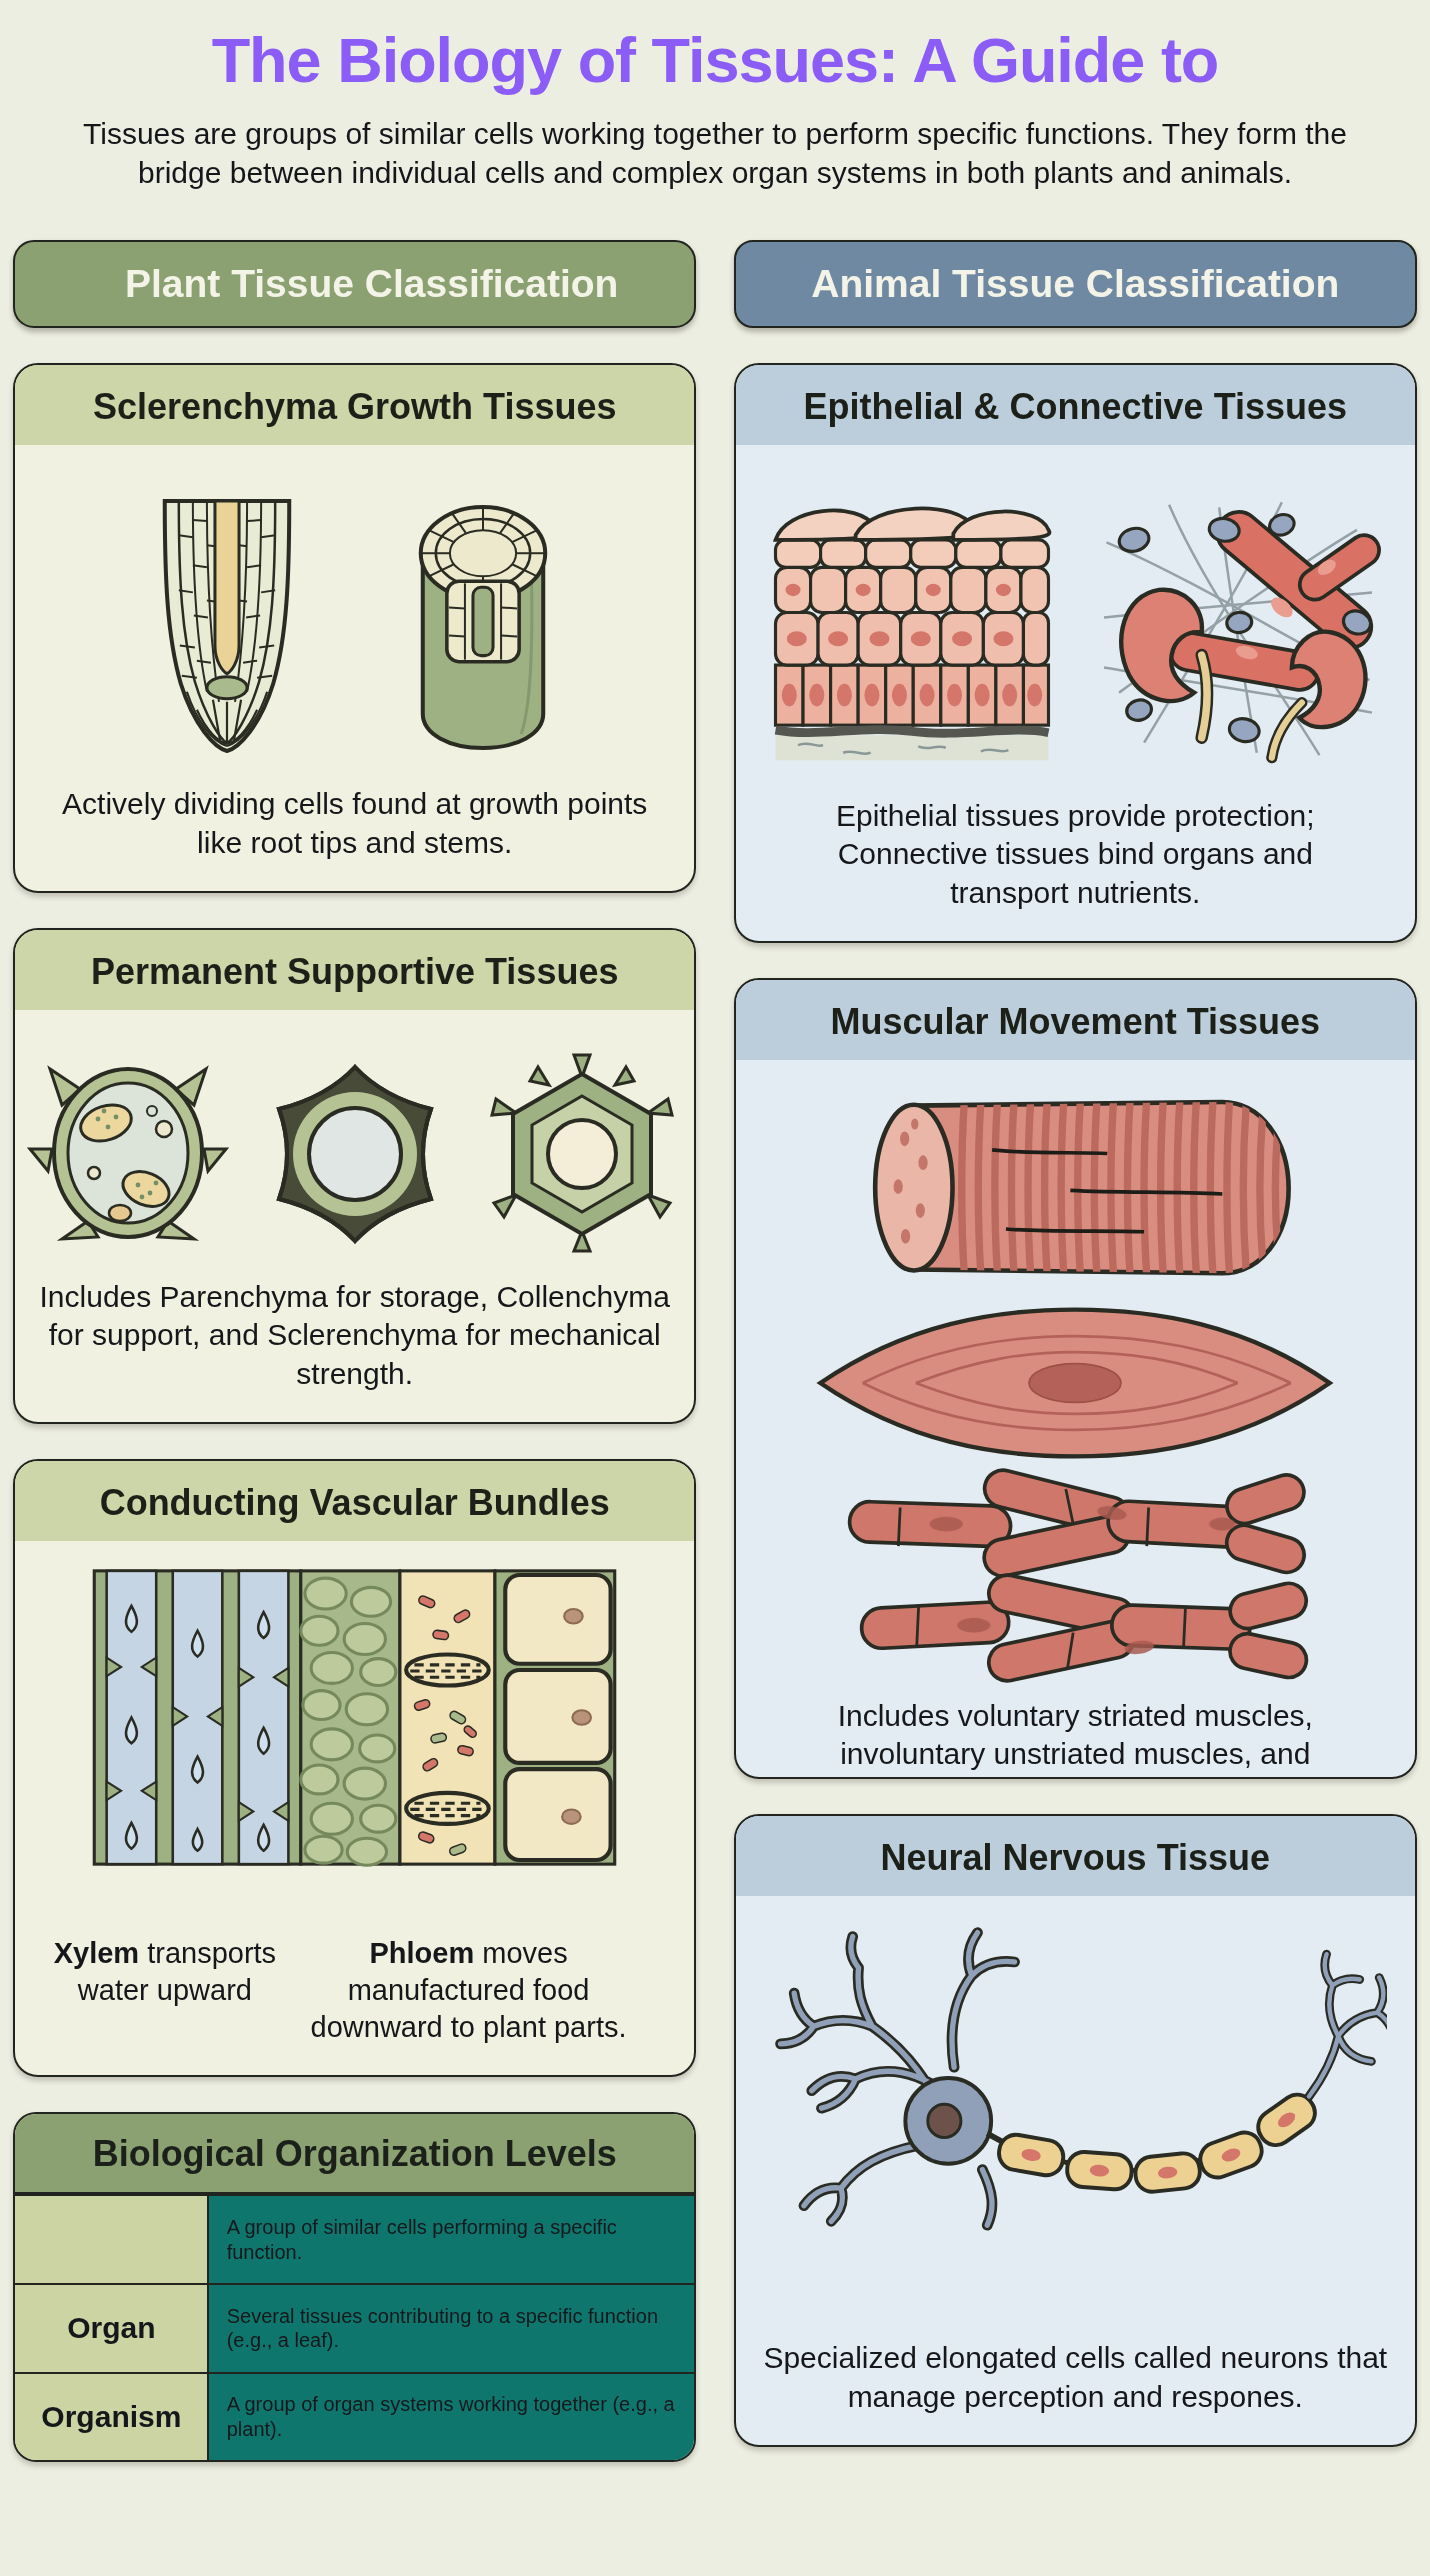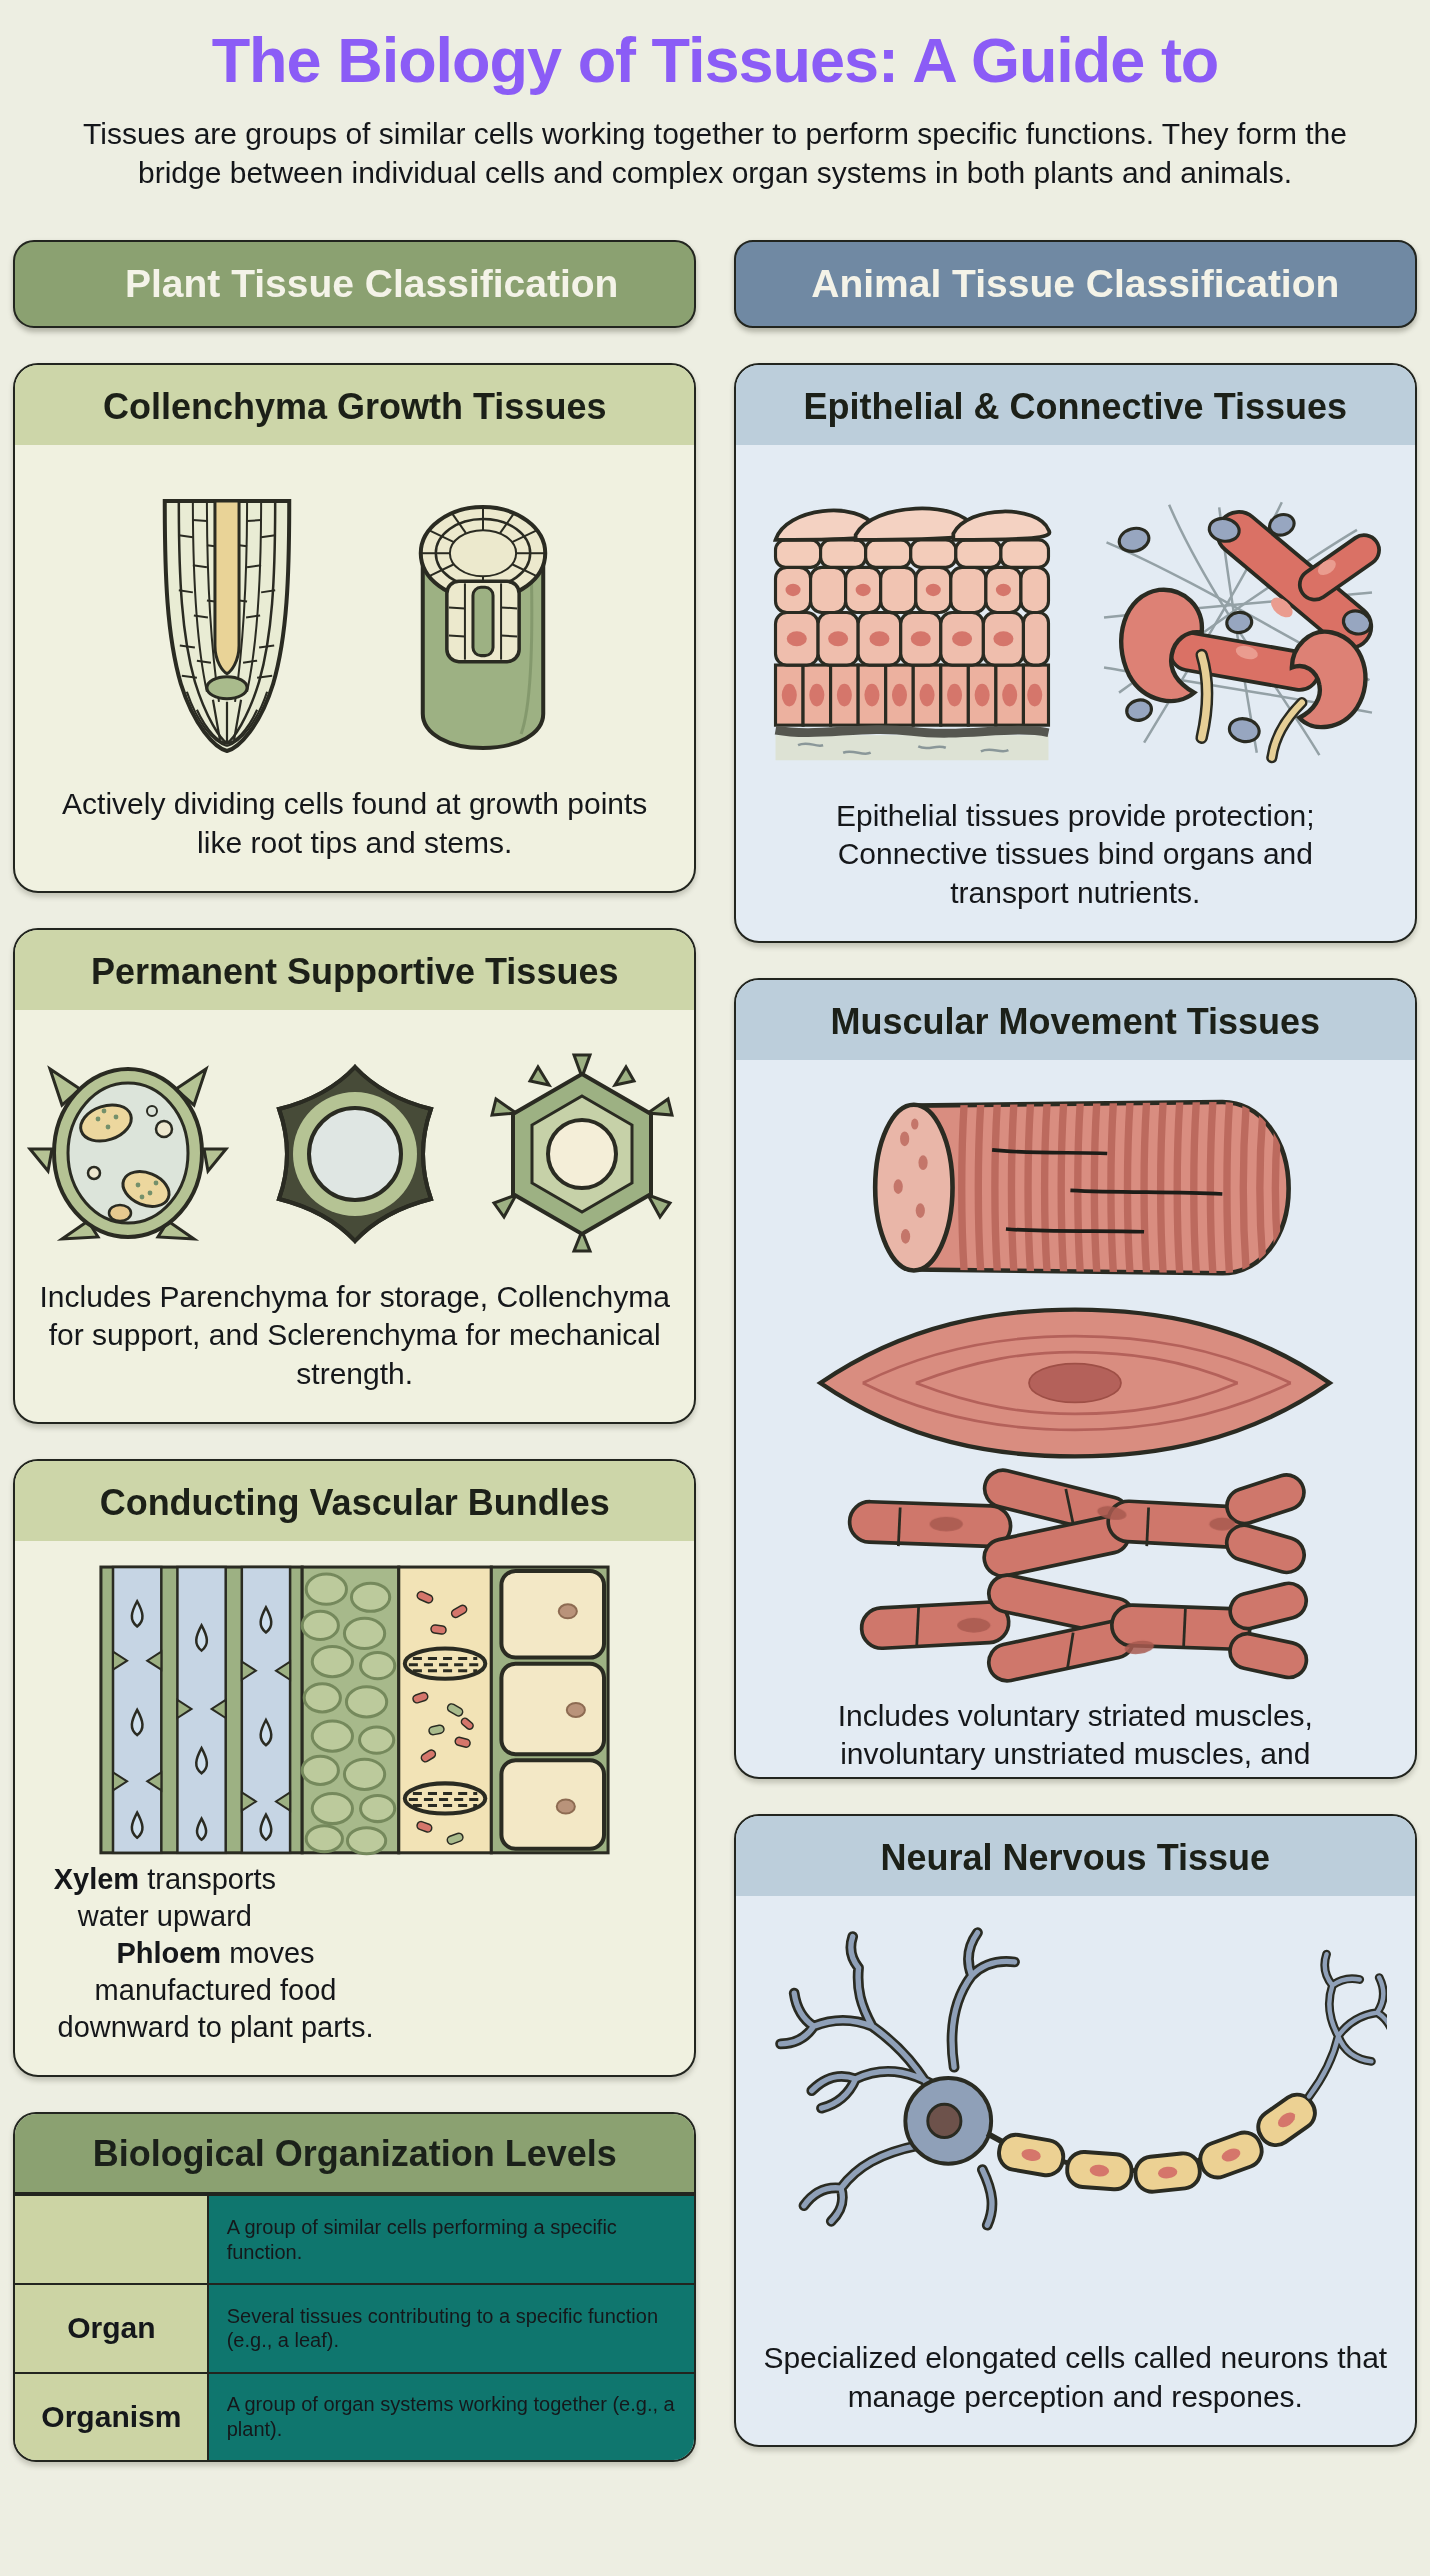--- a/index.html
+++ b/index.html
@@ -38,21 +38,21 @@
   }
   .card.plant .card-band{background:#cdd6a9;}
   .card.animal .card-band{background:#bccedb;}
   .card-body{
     flex:1;display:flex;flex-direction:column;align-items:center;
     justify-content:space-between;padding:17.3px 23px 29px;min-height:0;
   }
   .illus-row{display:flex;align-items:center;justify-content:center;gap:54px;flex:1;}
   .illus-col{display:flex;flex-direction:column;align-items:center;justify-content:space-around;flex:1;}
   .caption{font-size:30px;line-height:1.28;text-align:center;color:#15171a;}
-  .vascular-captions{display:flex;width:100%;align-items:flex-start;padding:0 7.7px;flex-direction:column;}
+  .vascular-captions{display:flex;width:100%;align-items:flex-start;padding:0 7.7px;}
   .vascular-captions .caption{font-size:29px;}
   .vc-left{width:40%;}
   .vc-right{width:56%;}
   
   .org-card{flex:none;border:2.9px solid #22251f;border-radius:23px;overflow:hidden;
     background:#f0f1e2;box-shadow:0 3.8px 4.8px rgba(70,70,55,.25);display:flex;flex-direction:column;}
   .org-header{
     background:#8ba171;text-align:center;font-size:36px;font-weight:bold;color:#1b211a;
     padding:19px 7.7px 17.3px;border-bottom:2.9px solid #22251f;
   }
@@ -81,21 +81,21 @@
 
   <div class="columns">
 
     <div class="col">
 
       <div class="section-header plant">
         <span>Plant Tissue Classification</span>
       </div>
 
       <div class="card plant" style="height:526px">
-        <div class="card-band">Collenchyma Growth Tissues</div>
+        <div class="card-band">Sclerenchyma Growth Tissues</div>
         <div class="card-body">
           <div class="illus-row">
 
             <svg width="202" height="259" viewBox="0 0 200 258">
               <path d="M38,6 L162,6 C162,80 160,140 146,188 C133,230 112,252 100,255 C88,252 67,230 54,188 C40,140 38,80 38,6 Z" fill="#e9ecd4" stroke="#2a2b22" stroke-width="4"></path>
               <path d="M52,6 C52,85 55,140 68,186 C79,222 94,244 100,247 C106,244 121,222 132,186 C145,140 148,85 148,6" fill="none" stroke="#2a2b22" stroke-width="2.5"></path>
               <g stroke="#2a2b22" stroke-width="2" fill="none">
                 <path d="M66,6 C66,90 70,150 80,196"></path>
                 <path d="M80,6 C80,95 84,152 92,206"></path>
                 <path d="M134,6 C134,90 130,150 120,196"></path>

